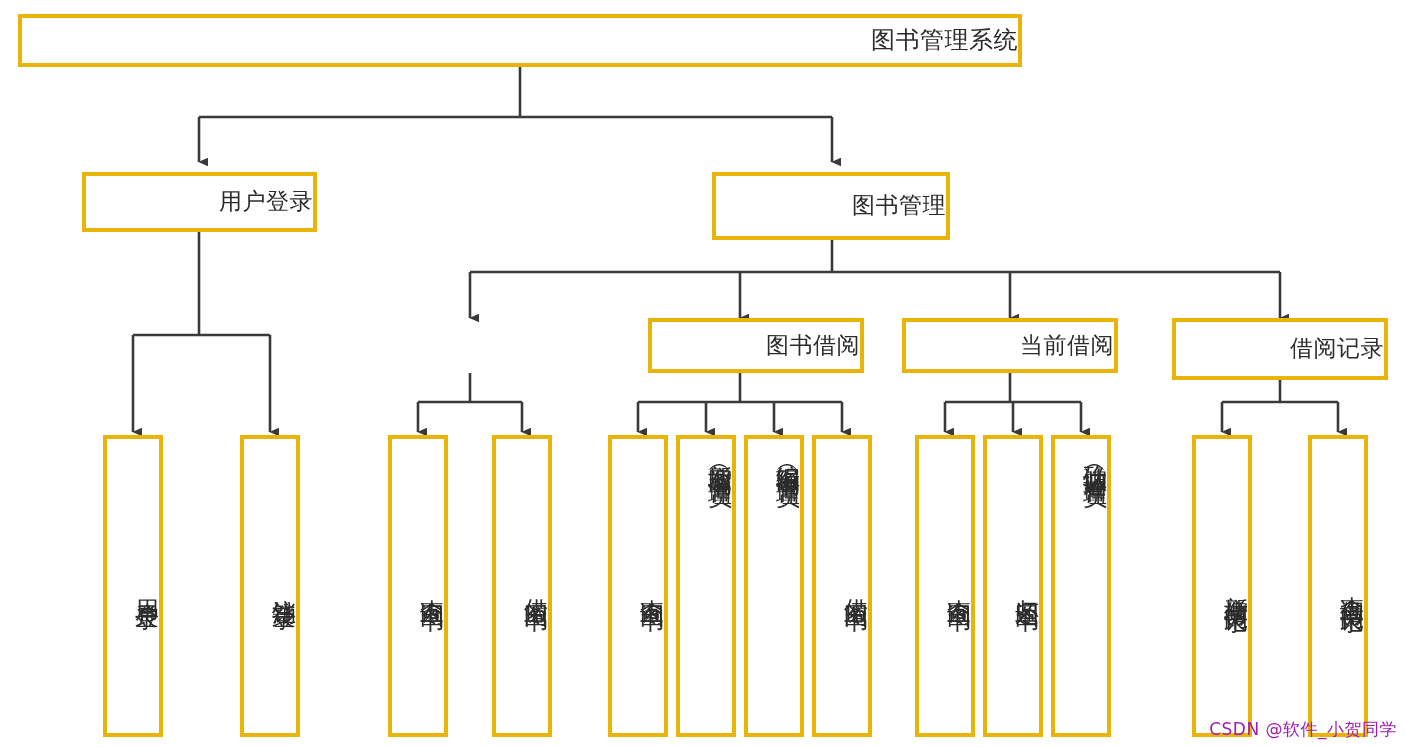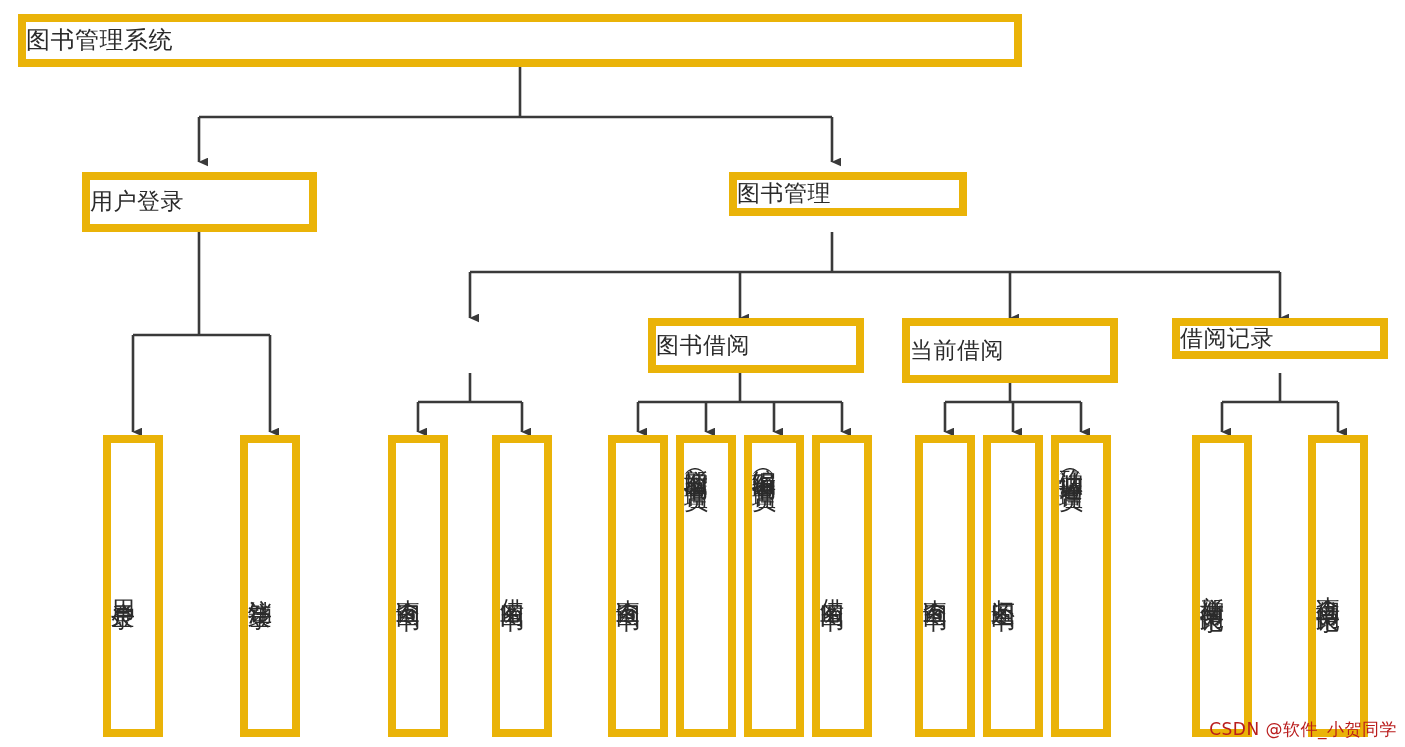--- a/index.html
+++ b/index.html
@@ -21,25 +21,25 @@
   #diagram-svg {
     position: absolute;
     left: 0;
     top: 0;
     width: 1405px;
     height: 747px;
   }
   .node {
     position: absolute;
     box-sizing: border-box;
-    border: 8px solid #eab308;
+    border: 4px solid #eab308;
     background: #ffffff;
     display: flex;
     align-items: center;
-    justify-content: flex-start;
+    justify-content: flex-end;
     color: #2b2b2b;
     z-index: 2;
   }
   .node-label {
     display: block;
     line-height: 1.18;
     letter-spacing: 0.5px;
     white-space: nowrap;
     color: #2b2b2b;
   }
@@ -65,21 +65,21 @@
   }
   .node.vert.centered {
     align-items: center;
     padding-top: 0;
   }
   #watermark {
     position: absolute;
     right: 8px;
     bottom: 6px;
     font-size: 17px;
-    color: #b91c1c;
+    color: #a21caf;
     letter-spacing: 0.5px;
     white-space: nowrap;
     z-index: 3;
     font-family: "DejaVu Sans", "Liberation Sans", sans-serif;
   }
 </style>
 </head>
 <body>
 
 <div id="diagram-root">
@@ -135,34 +135,34 @@
   </svg>
 
   <div class="node horiz root" style="left:18px; top:14px; width:1004px; height:53px;">
     <span class="node-label">图书管理系统</span>
   </div>
 
   <div class="node horiz" style="left:82px; top:172px; width:235px; height:60px;">
     <span class="node-label">用户登录</span>
   </div>
 
-  <div class="node horiz" style="left:712px; top:172px; width:238px; height:44px;margin-left:17px;">
+  <div class="node horiz" style="left:712px; top:172px; width:238px; height:68px;">
     <span class="node-label">图书管理</span>
   </div>
 
 
   <div class="node horiz" style="left:632px; top:318px; width:216px; height:55px;margin-left:16px;">
     <span class="node-label">图书借阅</span>
   </div>
 
-  <div class="node horiz" style="left:902px; top:318px; width:216px; height:65px;">
+  <div class="node horiz" style="left:902px; top:318px; width:216px; height:55px;">
     <span class="node-label">当前借阅</span>
   </div>
 
-  <div class="node horiz" style="left:1172px; top:318px; width:216px; height:41px;">
+  <div class="node horiz" style="left:1172px; top:318px; width:216px; height:62px;">
     <span class="node-label">借阅记录</span>
   </div>
 
   <div class="node vert centered" style="left:103px; top:435px; width:60px; height:302px;">
     <span class="node-label">用户登录</span>
   </div>
 
   <div class="node vert centered" style="left:240px; top:435px; width:60px; height:302px;">
     <span class="node-label">注销登录</span>
   </div>

